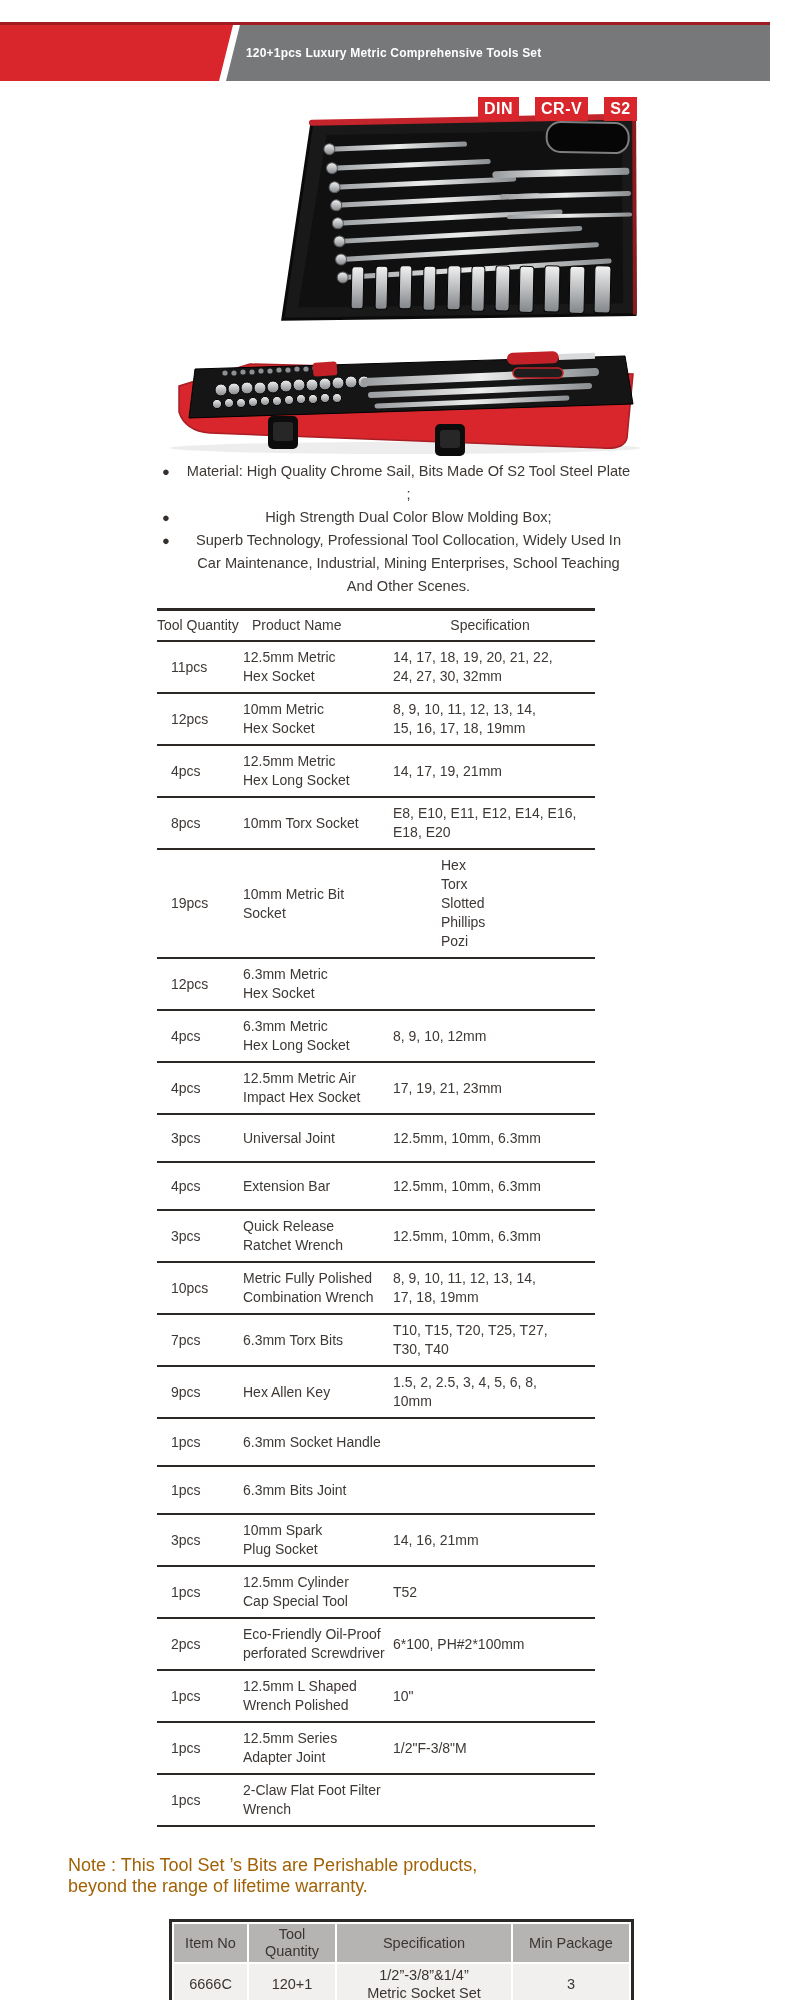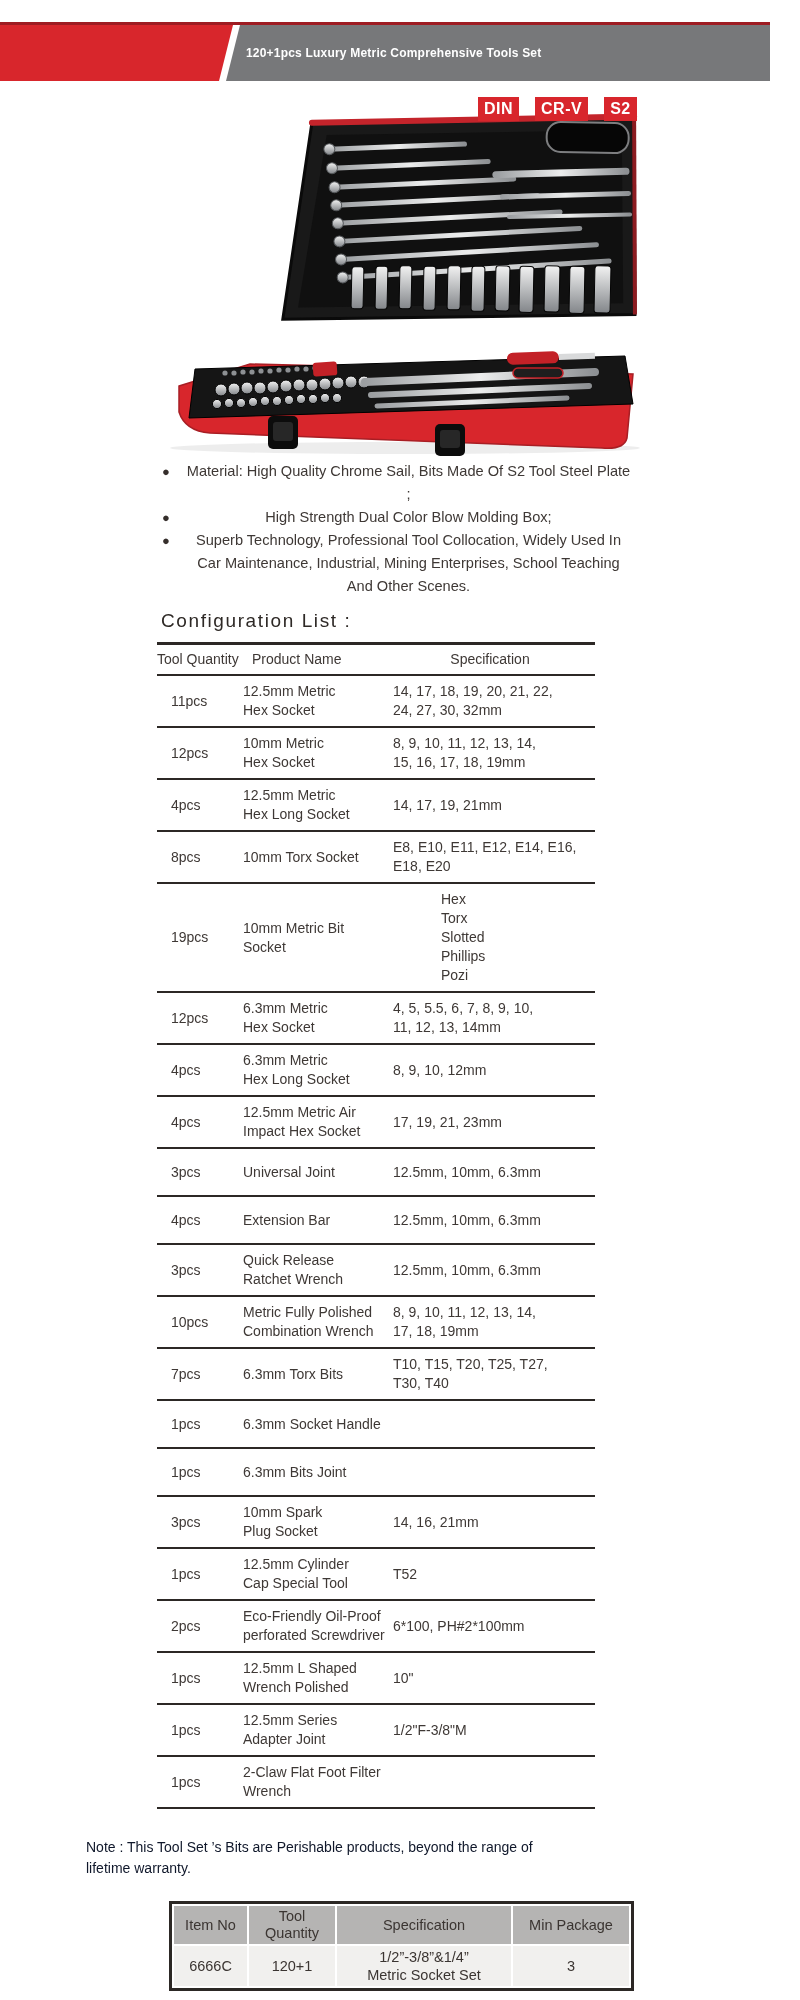--- a/index.html
+++ b/index.html
@@ -58,21 +58,21 @@
   .cfg-header .c-qty { padding-left:0; }
   .cfg-header .c-name { padding-left:9px; }
   .cfg-header .c-spec { text-align:center; padding-left:0; }
   .cfg-row { border-bottom:2px solid #2c2825; min-height:48px; padding:6px 0; }
   .c-qty { padding-left:14px; }
   .c-name { white-space:pre-line; }
   .c-spec { padding-left:8px; white-space:pre-line; }
   .cfg-rows div.cfg-row:nth-of-type(5) .c-spec { padding-left:56px; }
 
   
-  .note { margin:28px 0 0 86px; width:468px; font-size:14px; line-height:21px; color:#0f172a; }
+  .note { margin:28px 0 0 68px; width:468px; font-size:18px; line-height:21px; color:#a16207; }
 
   
   .summary {
     margin:22px 0 0 169px; width:459px; table-layout:fixed;
     border:3px solid #2c2825; border-collapse:separate; border-spacing:2px;
     background:#ffffff; font-size:14.5px; color:#3b3532;
   }
   .summary th {
     background:#b5b4b3; font-weight:400; text-align:center;
     height:32px; line-height:17px; padding:2px;
@@ -250,21 +250,20 @@
         <span class="dot">●</span>
         <span class="ftext">High Strength Dual Color Blow Molding Box;</span>
       </div>
 
       <div class="feature">
         <span class="dot">●</span>
         <span class="ftext">Superb Technology, Professional Tool Collocation, Widely Used In Car Maintenance, Industrial, Mining Enterprises, School Teaching And Other Scenes.</span>
       </div>
     </section>
 
-  <h2 class="config-heading">Configuration List :</h2>
 
   <section class="config-table">
     <div class="cfg-header">
       <div class="c-qty">Tool Quantity</div>
       <div class="c-name">Product Name</div>
       <div class="c-spec">Specification</div>
     </div>
     <div class="cfg-rows">
 
         <div class="cfg-row">
@@ -304,22 +303,20 @@
 Torx
 Slotted
 Phillips
 Pozi</div>
         </div>
 
         <div class="cfg-row">
           <div class="c-qty">12pcs</div>
           <div class="c-name">6.3mm Metric
 Hex Socket</div>
-          <div class="c-spec">4, 5, 5.5, 6, 7, 8, 9, 10, 
-11, 12, 13, 14mm</div>
         </div>
 
         <div class="cfg-row">
           <div class="c-qty">4pcs</div>
           <div class="c-name">6.3mm Metric
 Hex Long Socket</div>
           <div class="c-spec">8, 9, 10, 12mm</div>
         </div>
 
         <div class="cfg-row">
@@ -356,20 +353,26 @@
 17, 18, 19mm</div>
         </div>
 
         <div class="cfg-row">
           <div class="c-qty">7pcs</div>
           <div class="c-name">6.3mm Torx Bits</div>
           <div class="c-spec">T10, T15, T20, T25, T27, 
 T30, T40</div>
         </div>
 
+        <div class="cfg-row">
+          <div class="c-qty">9pcs</div>
+          <div class="c-name">Hex Allen Key</div>
+          <div class="c-spec">1.5, 2, 2.5, 3, 4, 5, 6, 8, 
+10mm</div>
+        </div>
 
         <div class="cfg-row">
           <div class="c-qty">1pcs</div>
           <div class="c-name">6.3mm Socket Handle</div>
           <div class="c-spec"></div>
         </div>
 
         <div class="cfg-row">
           <div class="c-qty">1pcs</div>
           <div class="c-name">6.3mm Bits Joint</div>

